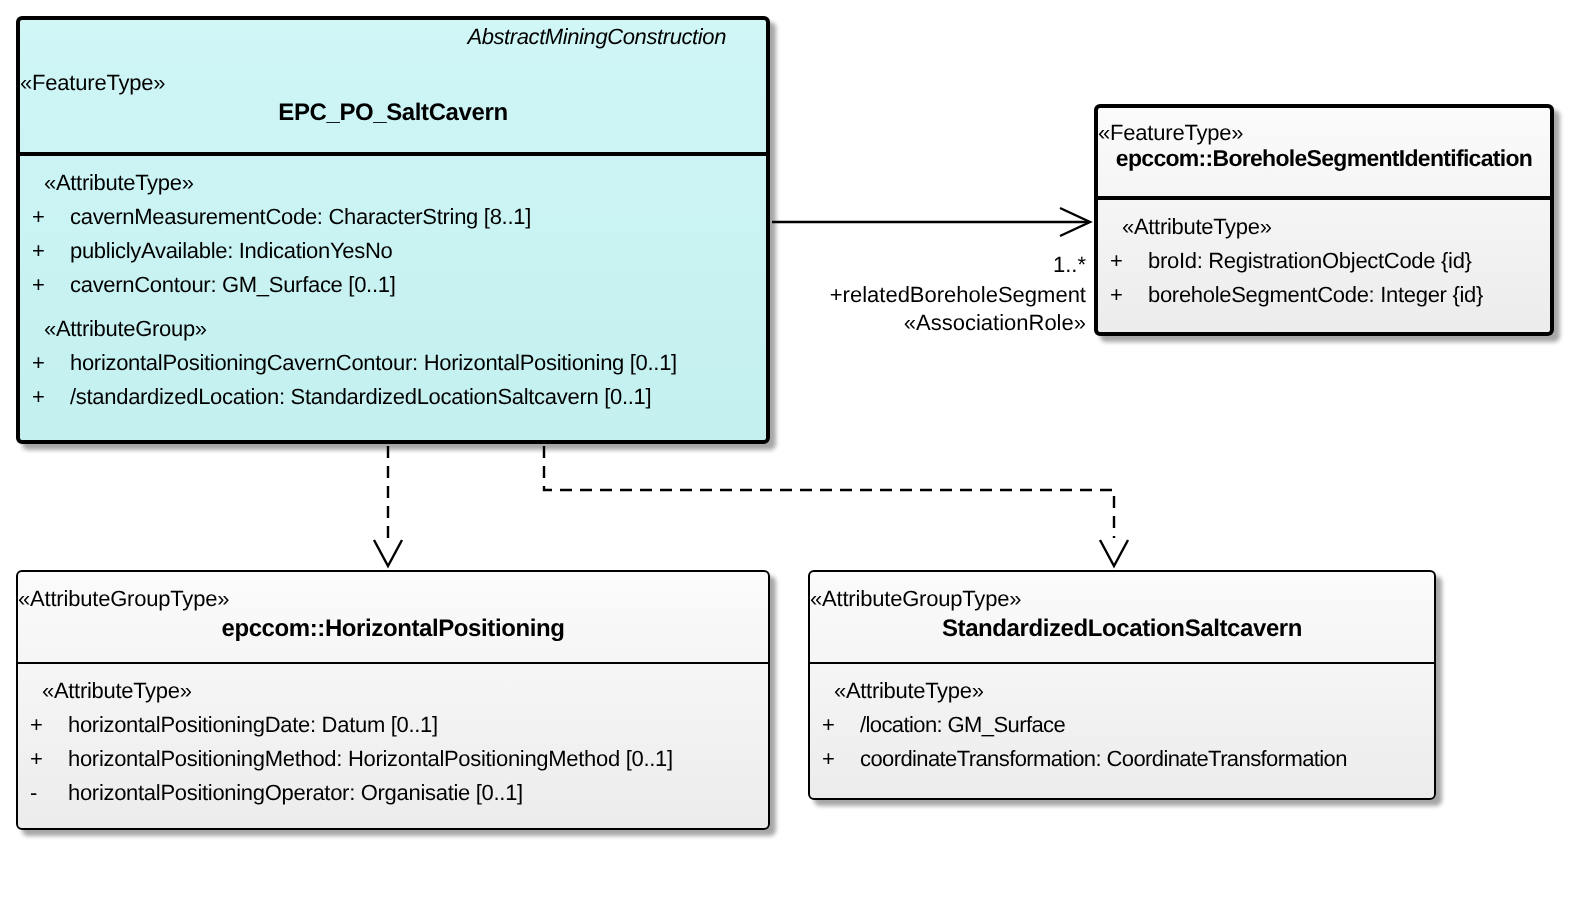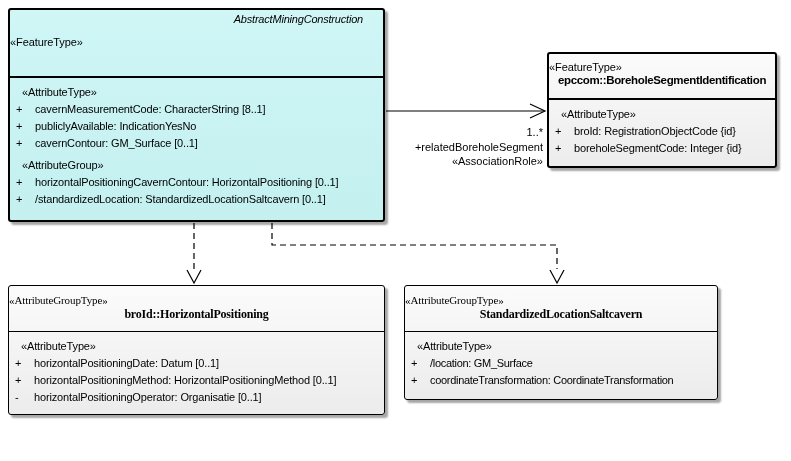--- a/index.html
+++ b/index.html
@@ -36,21 +36,21 @@
   .sec.gap{margin-top:5px;}
   .row{display:flex;line-height:17px;white-space:nowrap;}
   .row .vis{width:19px;padding-left:6px;flex:0 0 auto;}
   .row .txt{flex:1 1 auto;overflow:hidden;}
 
   #box-salt-cavern .hdr{height:68px;}
   #box-salt-cavern .stereo{padding-top:26px;}
   #box-borehole .hdr{height:46px;}
   #box-borehole .stereo{padding-top:7px;}
   #box-borehole .cname{font-size:11.5px;letter-spacing:-0.35px;}
-  #box-hpos .hdr,#box-stdloc .hdr{height:46px;font-family:Liberation Serif, serif;}
+  #box-hpos .hdr,#box-stdloc .hdr{height:46px;}
   #box-hpos .stereo,#box-stdloc .stereo{padding-top:8px;}
   #box-stdloc .row .txt{letter-spacing:-0.3px;}
 </style>
 </head>
 <body>
 
 <div class="canvas">
 
   <svg class="connectors" width="791" height="461" viewBox="0 0 791 461">
 
@@ -70,20 +70,21 @@
     <g>
       <path class="dashed" d="M272,223 L272,245 L557,245 L557,269"></path>
       <polyline class="open-head" points="550,270 557,283 564,270"></polyline>
     </g>
   </svg>
 
   <div class="uml-box feature" id="box-salt-cavern" style="left:8px;top:8px;width:377px;height:214px;">
     <div class="hdr">
       <div class="parent">AbstractMiningConstruction</div>
       <div class="stereo">«FeatureType»</div>
+      <div class="cname">EPC_PO_SaltCavern</div>
     </div>
     <div class="attrs">
       <div class="sec">«AttributeType»</div>
       <div class="row">
         <span class="vis">+</span>
         <span class="txt">cavernMeasurementCode: CharacterString [8..1]</span>
       </div>
       <div class="row">
         <span class="vis">+</span>
         <span class="txt">publiclyAvailable: IndicationYesNo</span>
@@ -118,21 +119,21 @@
       <div class="row">
         <span class="vis">+</span>
         <span class="txt">boreholeSegmentCode: Integer {id}</span>
       </div>
     </div>
   </div>
 
   <div class="uml-box plain thin" id="box-hpos" style="left:8px;top:285px;width:377px;height:130px;">
     <div class="hdr">
       <div class="stereo">«AttributeGroupType»</div>
-      <div class="cname">broId::HorizontalPositioning</div>
+      <div class="cname">epccom::HorizontalPositioning</div>
     </div>
     <div class="attrs">
       <div class="sec">«AttributeType»</div>
       <div class="row">
         <span class="vis">+</span>
         <span class="txt">horizontalPositioningDate: Datum [0..1]</span>
       </div>
       <div class="row">
         <span class="vis">+</span>
         <span class="txt">horizontalPositioningMethod: HorizontalPositioningMethod [0..1]</span>

